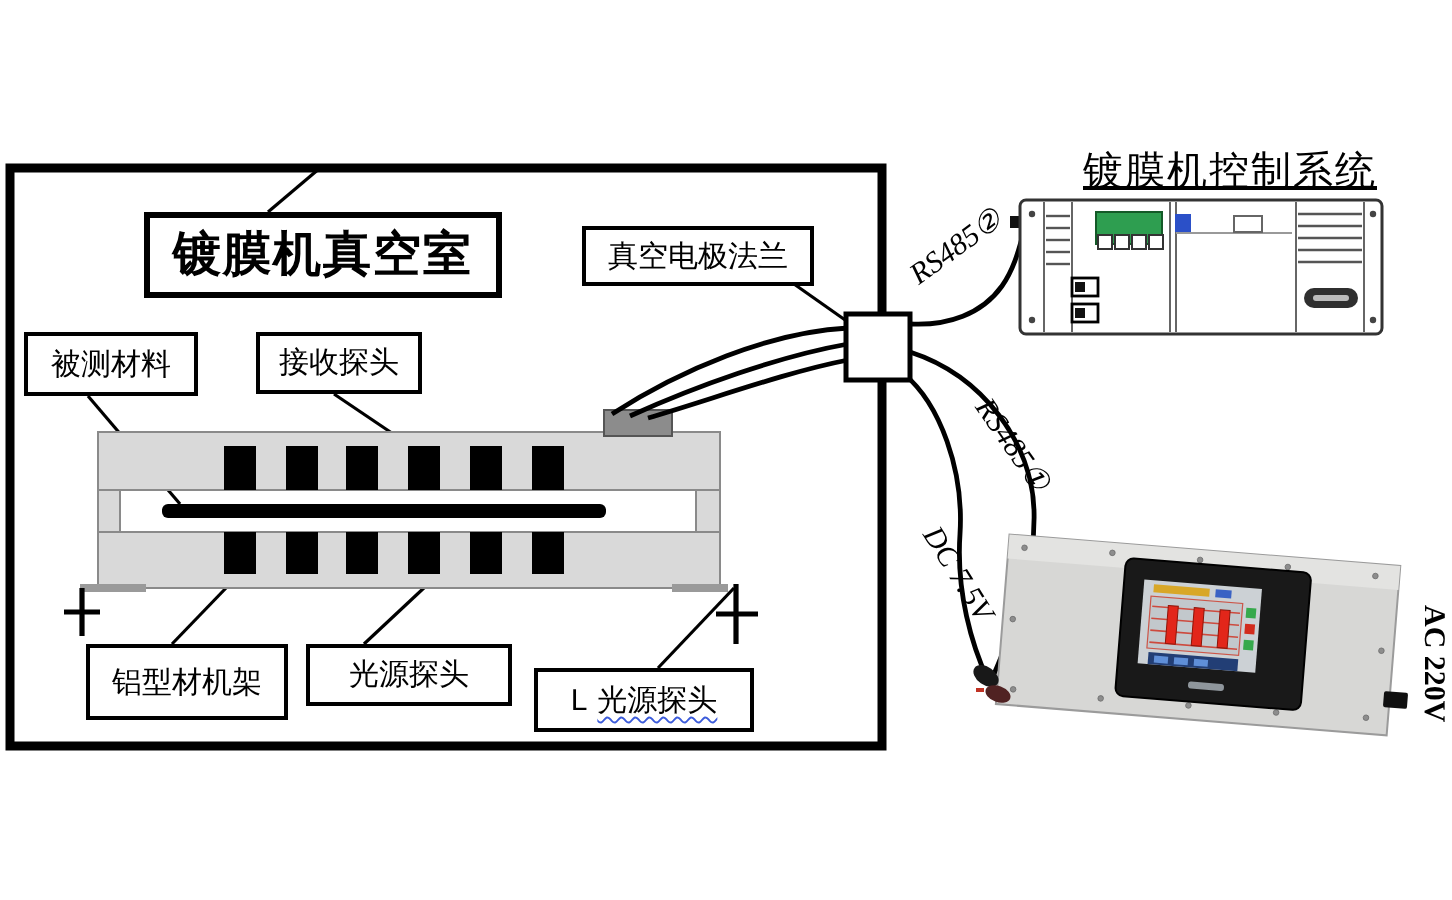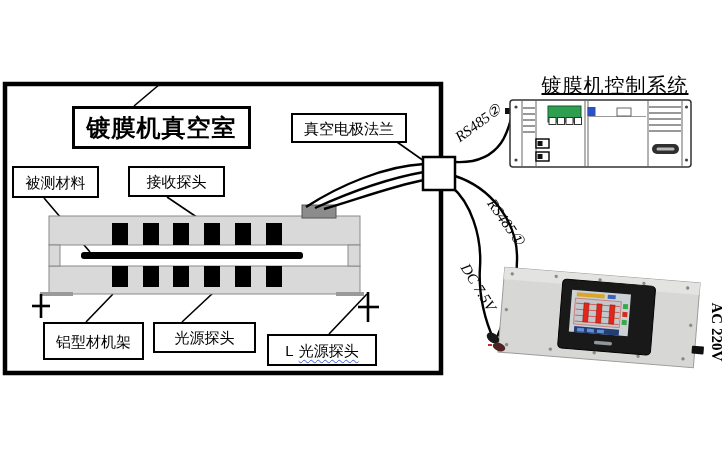--- a/index.html
+++ b/index.html
@@ -5,21 +5,21 @@
   html,body{margin:0;padding:0;background:#ffffff;}
   #stage{position:relative;width:726px;height:450px;background:#ffffff;overflow:hidden;
          font-family:"Liberation Sans",sans-serif;color:#000;}
   #art{position:absolute;left:0;top:0;}
   .lbl-box{position:absolute;background:#fff;border:2px solid #000;box-sizing:border-box;
            display:flex;align-items:center;justify-content:center;white-space:nowrap;
            font-family:"Liberation Sans",sans-serif;line-height:1;}
   #title-box{left:72px;top:106px;width:179px;height:43px;font-size:24px;font-weight:bold;
              border-width:3px;letter-spacing:1px;}
   #material-box{left:12px;top:166px;width:87px;height:32px;font-size:15px;}
-  #receiver-box{left:128px;top:166px;width:97px;height:31px;font-size:15px;}
+  #receiver-box{left:128px;top:166px;width:83px;height:31px;font-size:15px;}
   #frame-box{left:43px;top:322px;width:101px;height:38px;font-size:15px;}
   #light-box{left:153px;top:322px;width:103px;height:31px;font-size:15px;}
   #bracket-box{left:267px;top:334px;width:110px;height:32px;font-size:15px;}
   #flange-box{left:291px;top:113px;width:116px;height:30px;font-size:15px;justify-content:center;}
   .squiggle{text-decoration:underline wavy #3b5bdb;text-decoration-thickness:1px;
             text-underline-offset:3px;margin-left:5px;}
   .float-lbl{position:absolute;white-space:nowrap;text-align:center;}
   #plc-title{left:540px;top:72px;width:150px;font-size:20px;letter-spacing:1px;text-decoration:underline;}
   #hmi-title{left:556px;top:244px;width:128px;font-size:15px;letter-spacing:1px;}
   .rot-lbl{position:absolute;font-family:"Liberation Serif",serif;font-style:italic;

